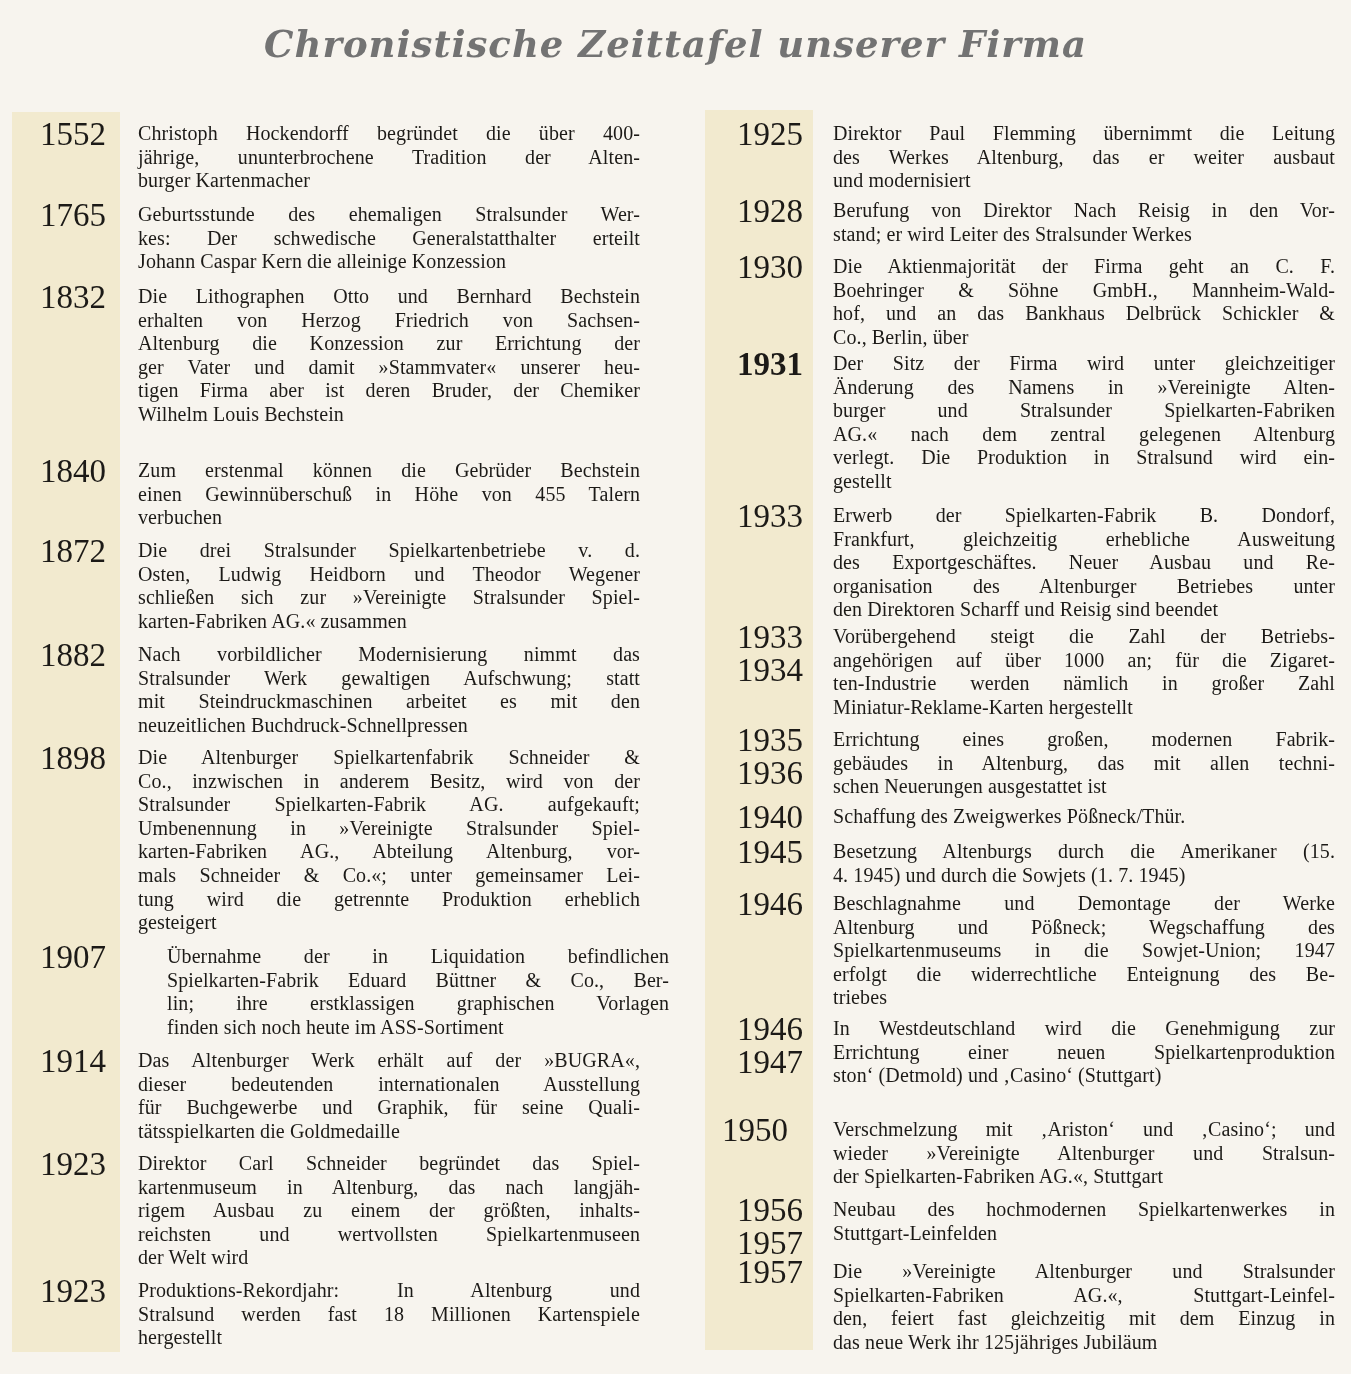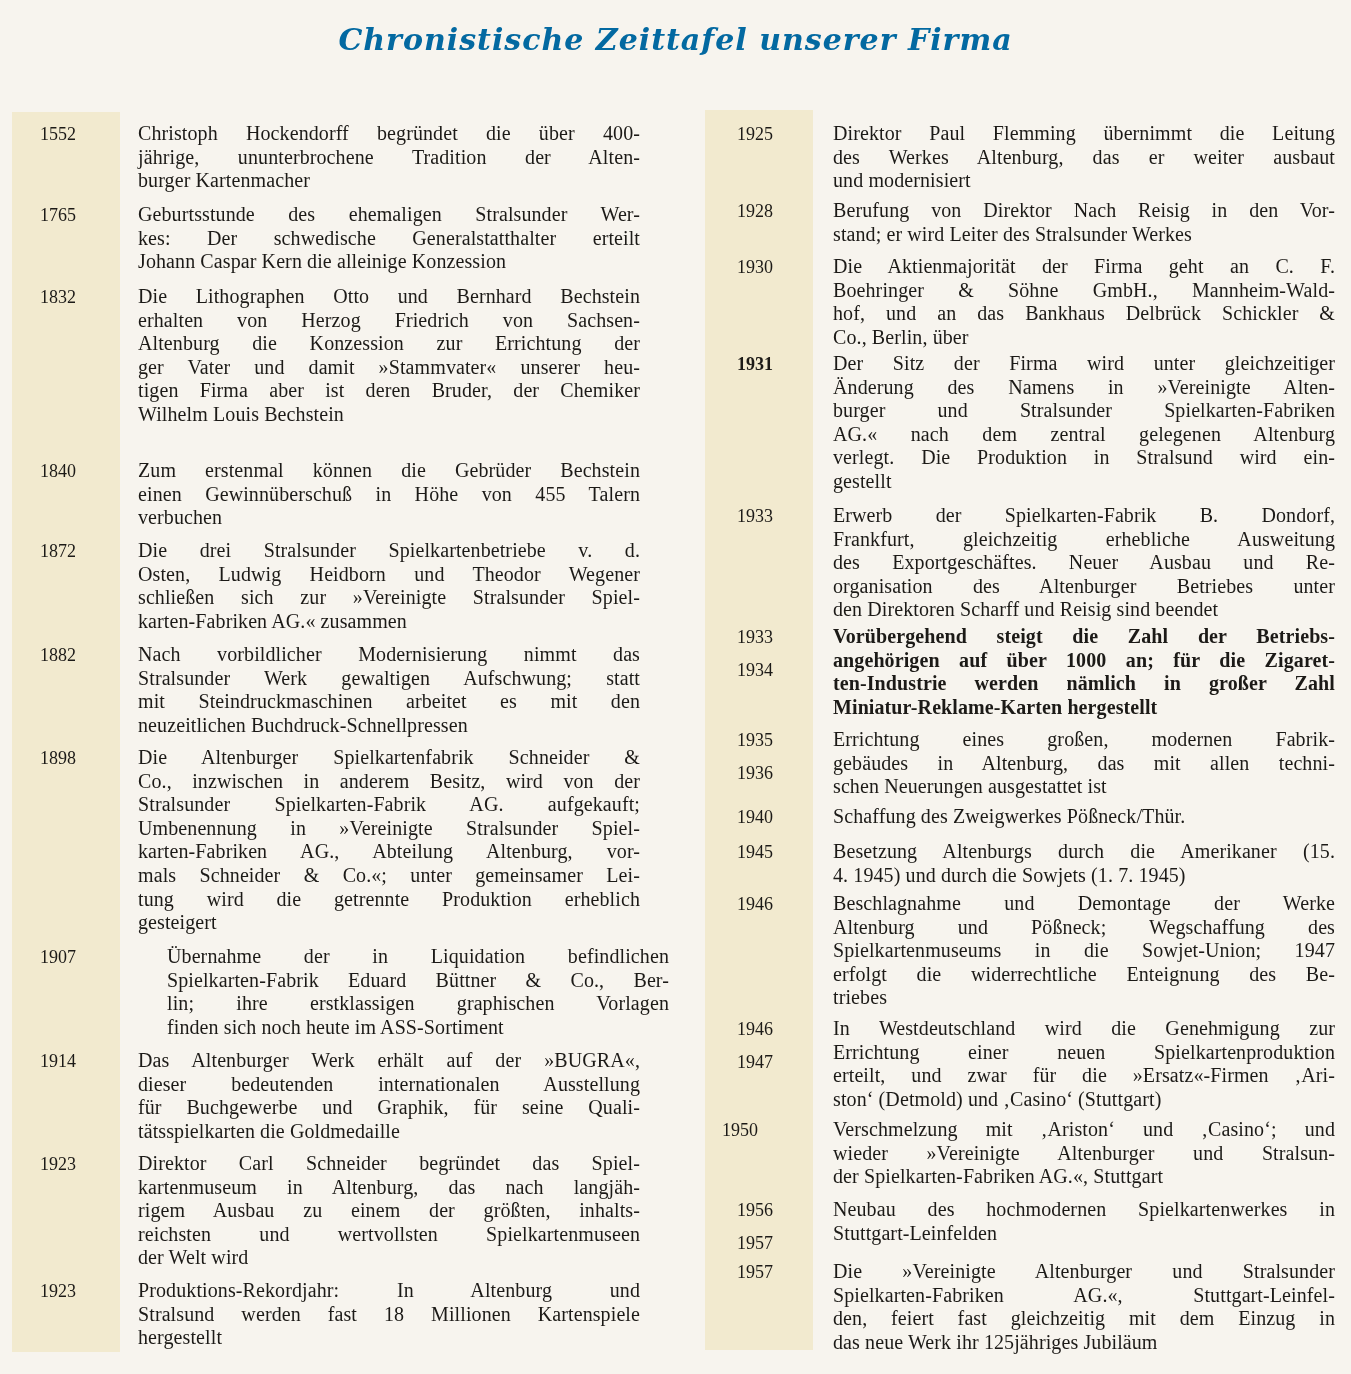--- a/index.html
+++ b/index.html
@@ -8,32 +8,32 @@
     background: #f7f4ee;
     font-family: "Liberation Serif", "DejaVu Serif", serif;
     color: #1c1a17;
     position: relative;
   }
   .title {
     position: absolute; left: 0; top: 22px; width: 1351px;
     text-align: center;
     font-family: "DejaVu Serif", "Liberation Serif", serif;
     font-style: italic; font-weight: bold;
-    font-size: 30px; letter-spacing: 1px;
-    color: #0369a1;
+    font-size: 37px; letter-spacing: 1px;
+    color: #737373;
   }
   .band {
     position: absolute; background: #f2eacf;
   }
   .band.left { left: 12px; top: 112px; width: 108px; height: 1240px; }
   .band.right { left: 705px; top: 110px; width: 108px; height: 1240px; }
   .col { position: absolute; top: 0; }
   .entry { position: absolute; }
   .year {
-    position: absolute; font-size: 18px; line-height: 33px;
+    position: absolute; font-size: 33px; line-height: 33px;
     white-space: pre; text-align: left;
   }
   .text {
     position: absolute; font-size: 20px; line-height: 23.6px;
     text-align: justify; letter-spacing: 0.1px;
   }
   .text .ln { display: block; text-align: justify; text-align-last: justify; white-space: nowrap; }
   .text .ln.last { text-align-last: left; }
 </style>
 </head>
@@ -190,21 +190,21 @@
         <span class="ln">Erwerb der Spielkarten-Fabrik B. Dondorf,</span>
         <span class="ln">Frankfurt, gleichzeitig erhebliche Ausweitung</span>
         <span class="ln">des Exportgeschäftes. Neuer Ausbau und Re-</span>
         <span class="ln">organisation des Altenburger Betriebes unter</span>
         <span class="ln last">den Direktoren Scharff und Reisig sind beendet</span>
       </div>
     </div>
     <div class="entry" style="top: 625px; left: 0px;">
       <div class="year" style="left: 737px; top: -4px;">1933
 1934</div>
-      <div class="text" style="left: 833px; width: 502px; top: 0px; font-weight: bold;">
+      <div class="text" style="left: 833px; width: 502px; top: 0px;">
         <span class="ln">Vorübergehend steigt die Zahl der Betriebs-</span>
         <span class="ln">angehörigen auf über 1000 an; für die Zigaret-</span>
         <span class="ln">ten-Industrie werden nämlich in großer Zahl</span>
         <span class="ln last">Miniatur-Reklame-Karten hergestellt</span>
       </div>
     </div>
     <div class="entry" style="top: 728px; left: 0px;">
       <div class="year" style="left: 737px; top: -4px;">1935
 1936</div>
       <div class="text" style="left: 833px; width: 502px; top: 0px;">
@@ -235,21 +235,20 @@
         <span class="ln">erfolgt die widerrechtliche Enteignung des Be-</span>
         <span class="ln last">triebes</span>
       </div>
     </div>
     <div class="entry" style="top: 1017px; left: 0px;">
       <div class="year" style="left: 737px; top: -4px;">1946
 1947</div>
       <div class="text" style="left: 833px; width: 502px; top: 0px;">
         <span class="ln">In Westdeutschland wird die Genehmigung zur</span>
         <span class="ln">Errichtung einer neuen Spielkartenproduktion</span>
-        <span class="ln">erteilt, und zwar für die »Ersatz«-Firmen ‚Ari-</span>
         <span class="ln last">ston‘ (Detmold) und ‚Casino‘ (Stuttgart)</span>
       </div>
     </div>
     <div class="entry" style="top: 1118px; left: 0px;">
       <div class="year" style="left: 722px; top: -4px;">1950</div>
       <div class="text" style="left: 833px; width: 502px; top: 0px;">
         <span class="ln">Verschmelzung mit ‚Ariston‘ und ‚Casino‘; und</span>
         <span class="ln">wieder »Vereinigte Altenburger und Stralsun-</span>
         <span class="ln last">der Spielkarten-Fabriken AG.«, Stuttgart</span>
       </div>

